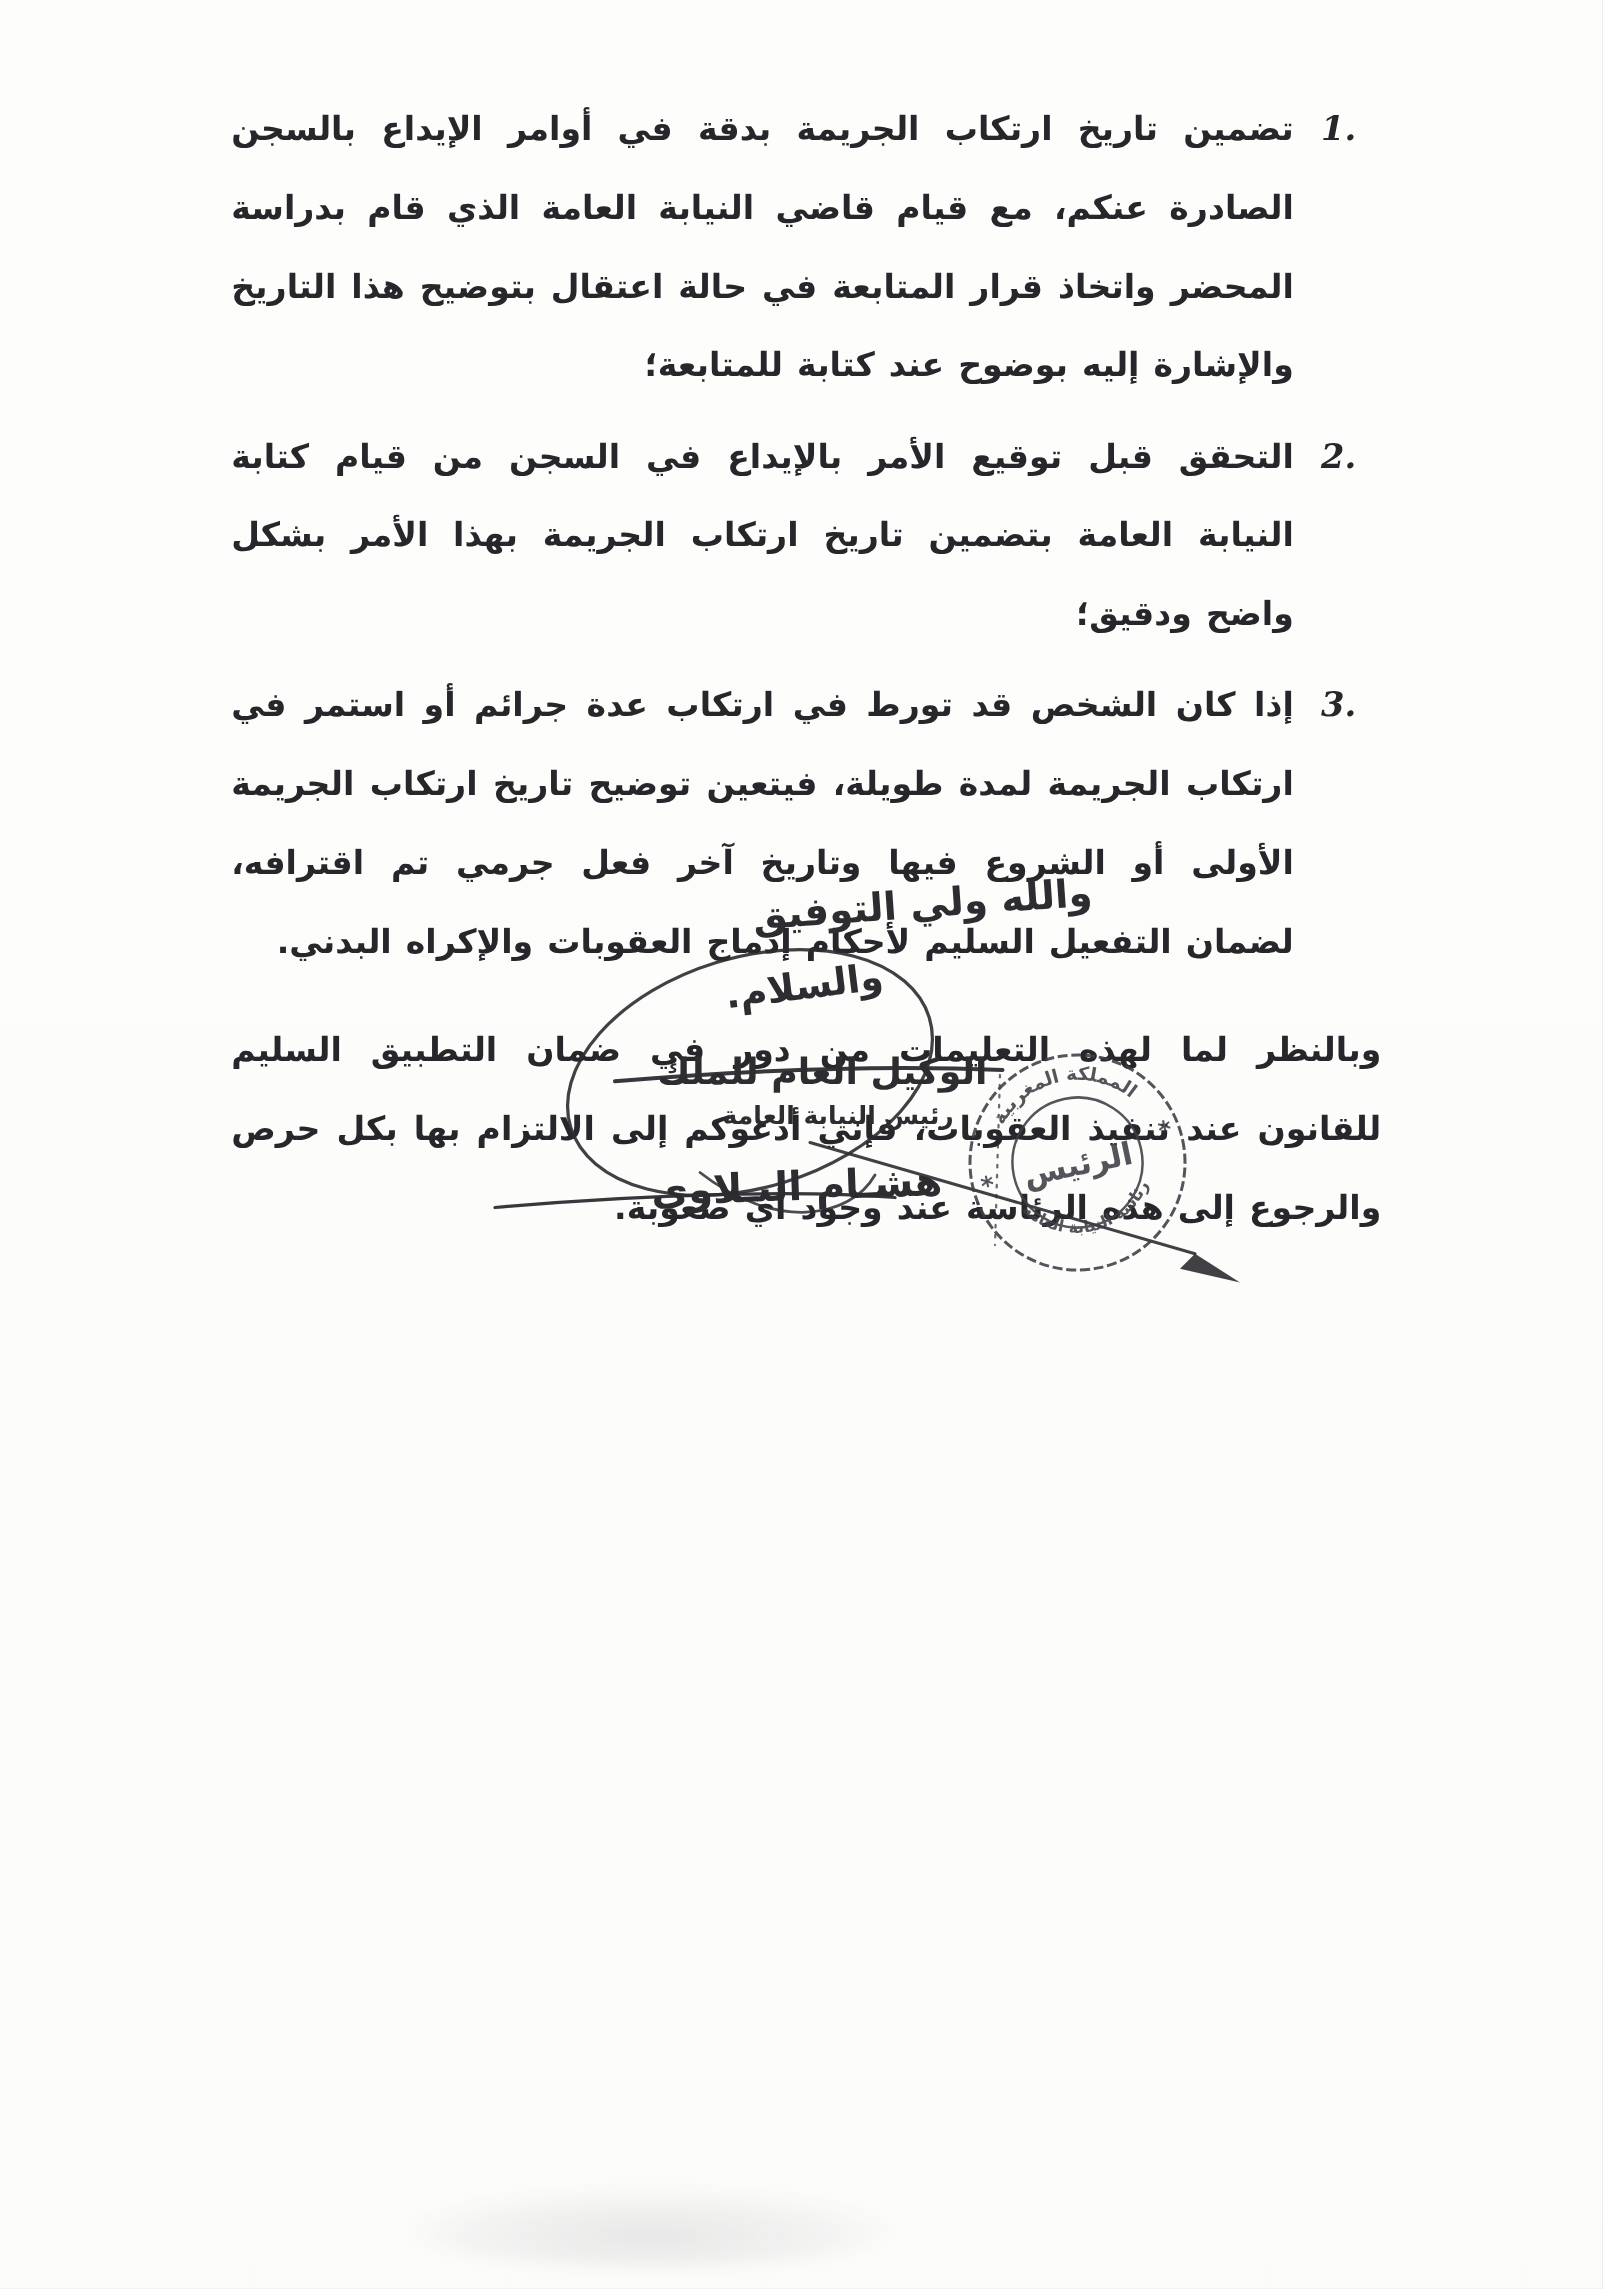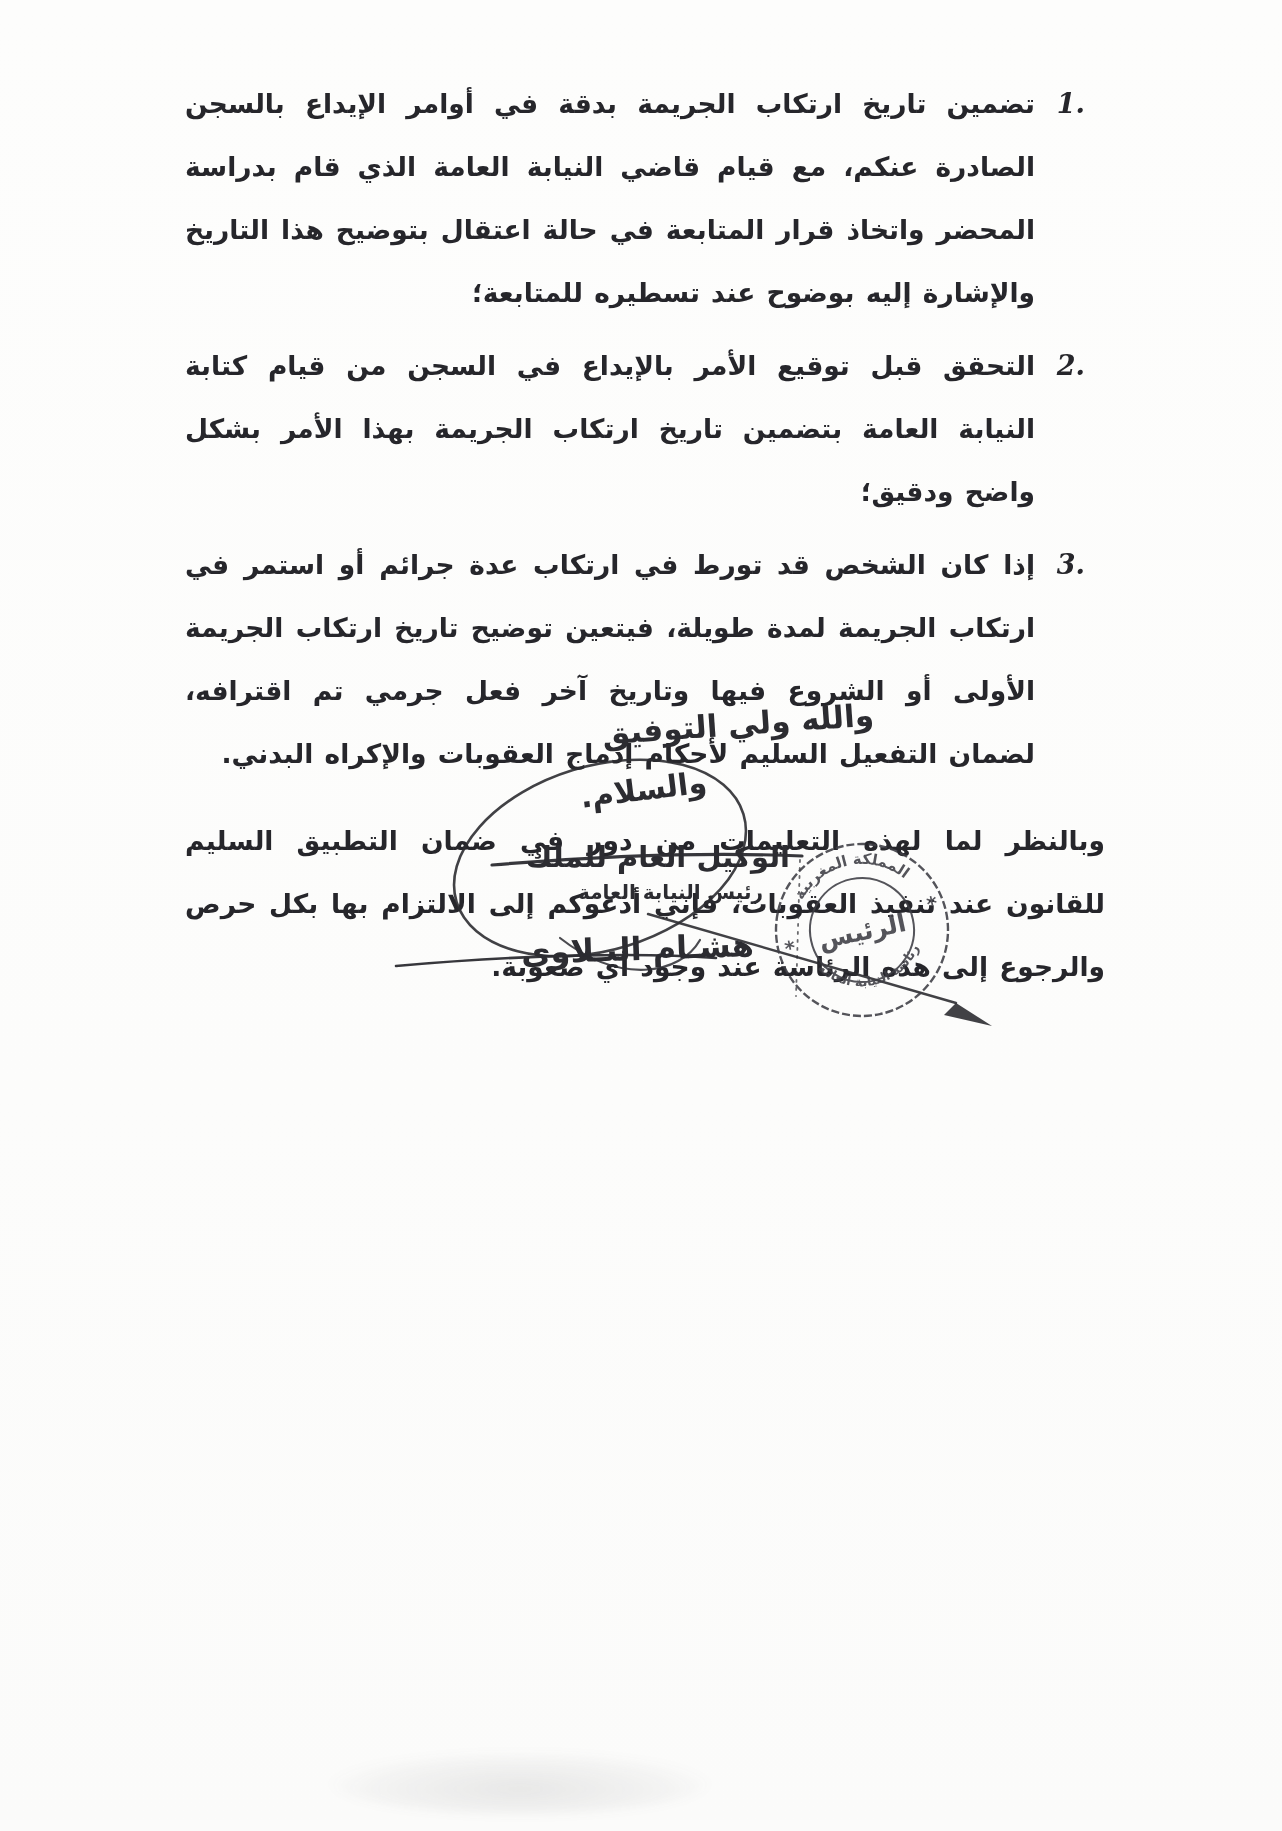--- a/index.html
+++ b/index.html
@@ -76,21 +76,21 @@
 </head>
 <body>
 
 <div class="page">
 
   <div class="content">
     <div class="ol">
 
       <div class="item">
         <div class="num">1.</div>
-        <div class="txt">تضمين تاريخ ارتكاب الجريمة بدقة في أوامر الإيداع بالسجن الصادرة عنكم، مع قيام قاضي النيابة العامة الذي قام بدراسة المحضر واتخاذ قرار المتابعة في حالة اعتقال بتوضيح هذا التاريخ والإشارة إليه بوضوح عند تسطيره للمتابعة؛</div>
+        <div class="txt">تضمين تاريخ ارتكاب الجريمة بدقة في أوامر الإيداع بالسجن الصادرة عنكم، مع قيام قاضي النيابة العامة الذي قام بدراسة المحضر واتخاذ قرار المتابعة في حالة اعتقال بتوضيح هذا التاريخ والإشارة إليه بوضوح عند كتابة للمتابعة؛</div>
       </div>
 
       <div class="item">
         <div class="num">2.</div>
         <div class="txt">التحقق قبل توقيع الأمر بالإيداع في السجن من قيام كتابة النيابة العامة بتضمين تاريخ ارتكاب الجريمة بهذا الأمر بشكل واضح ودقيق؛</div>
       </div>
 
       <div class="item">
         <div class="num">3.</div>
         <div class="txt">إذا كان الشخص قد تورط في ارتكاب عدة جرائم أو استمر في ارتكاب الجريمة لمدة طويلة، فيتعين توضيح تاريخ ارتكاب الجريمة الأولى أو الشروع فيها وتاريخ آخر فعل جرمي تم اقترافه، لضمان التفعيل السليم لأحكام إدماج العقوبات والإكراه البدني.</div>

